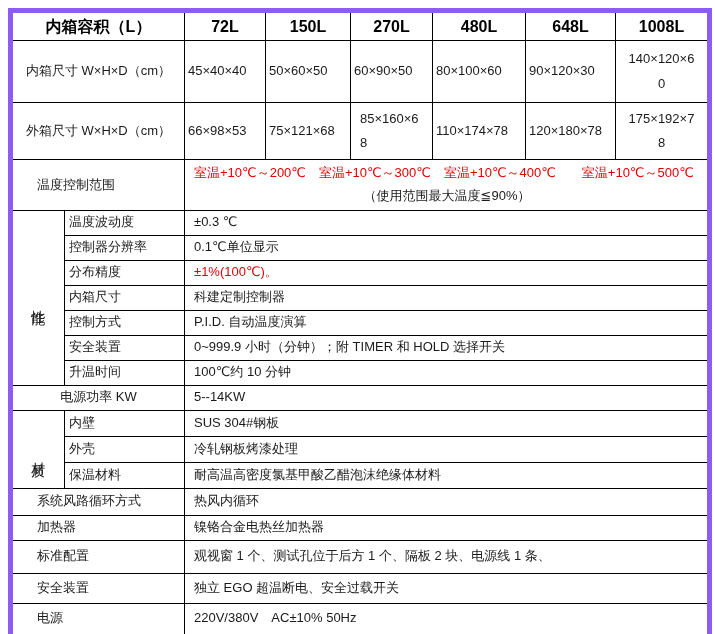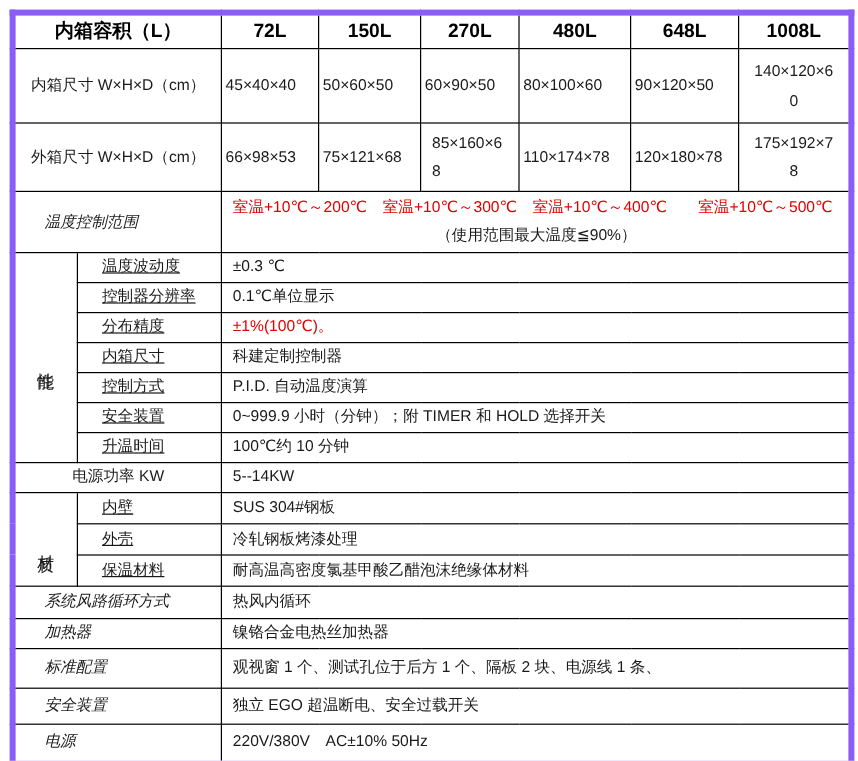--- a/index.html
+++ b/index.html
@@ -18,31 +18,31 @@
     font-size:13px;line-height:1.45;
     vertical-align:middle;
     padding:2px 7px;
     overflow:hidden;
   }
   th{
     font-size:16px;font-weight:bold;text-align:center;padding:2px;
     color:#000;
   }
   td.center{padding:2px 3px;}
-  td.label{padding-left:24px;font-style:italic;}
+  td.label{padding-left:24px;}
   td.label-center{text-align:center;padding:2px 3px;margin-left:24px;}
   td.group-cell{text-align:center;padding:0;}
   .vtext{
     display:inline-block;
     writing-mode:vertical-rl;
     text-orientation:upright;
     letter-spacing:1px;
     font-size:14px;
   }
-  td.sub{padding-left:20px;text-decoration:underline;}
+  td.sub{padding-left:4px;}
   td.value{padding-left:9px;}
   .red{color:#e00000;}
   td.wrap2{word-break:break-all;padding:2px 11px;text-align:center;line-height:1.9;}
   td.wrap2b{word-break:break-all;padding:2px 9px;text-align:left;line-height:1.9;}
   td.temp-value{line-height:1.75;padding-left:9px;text-align:center;}
 </style>
 </head>
 <body>
 
 <table>
@@ -67,21 +67,21 @@
     <th>648L</th>
     <th>1008L</th>
   </tr>
 
   <tr style="height:62px">
     <td colspan="2" class="label-center">内箱尺寸 W×H×D（cm）</td>
     <td class="center">45×40×40</td>
     <td class="center">50×60×50</td>
     <td class="center">60×90×50</td>
     <td class="center">80×100×60</td>
-    <td class="center">90×120×50</td>
+    <td class="center">90×120×30</td>
     <td class="wrap2">140×120×60</td>
   </tr>
 
   <tr style="height:57px">
     <td colspan="2" class="label-center">外箱尺寸 W×H×D（cm）</td>
     <td class="center">66×98×53</td>
     <td class="center">75×121×68</td>
     <td class="wrap2b">85×160×68</td>
     <td class="center">110×174×78</td>
     <td class="center">120×180×78</td>

